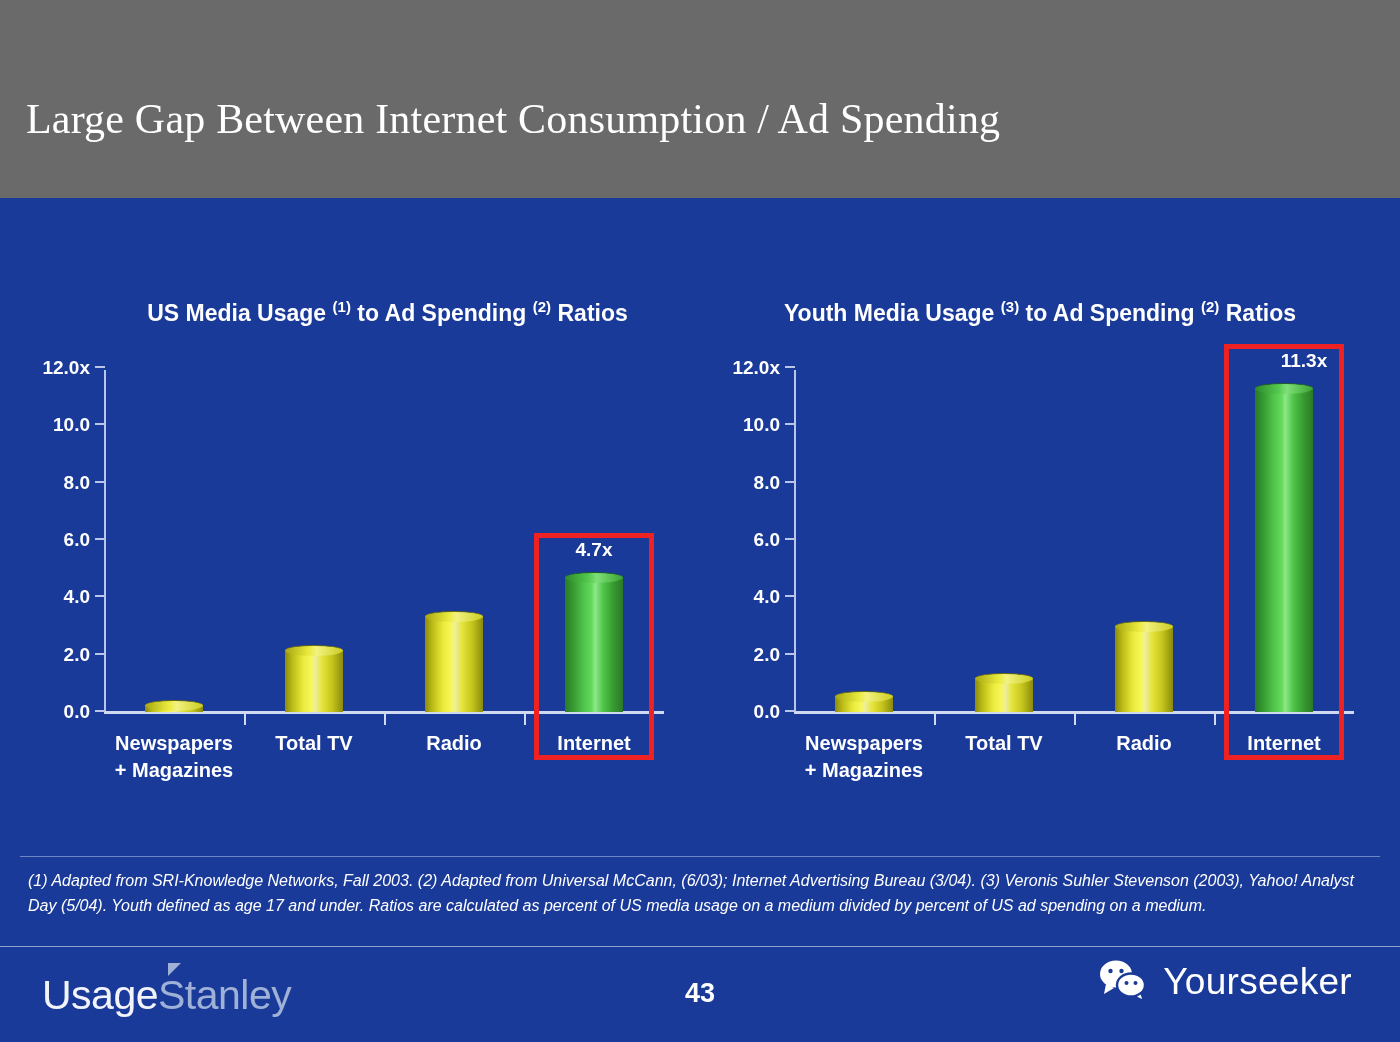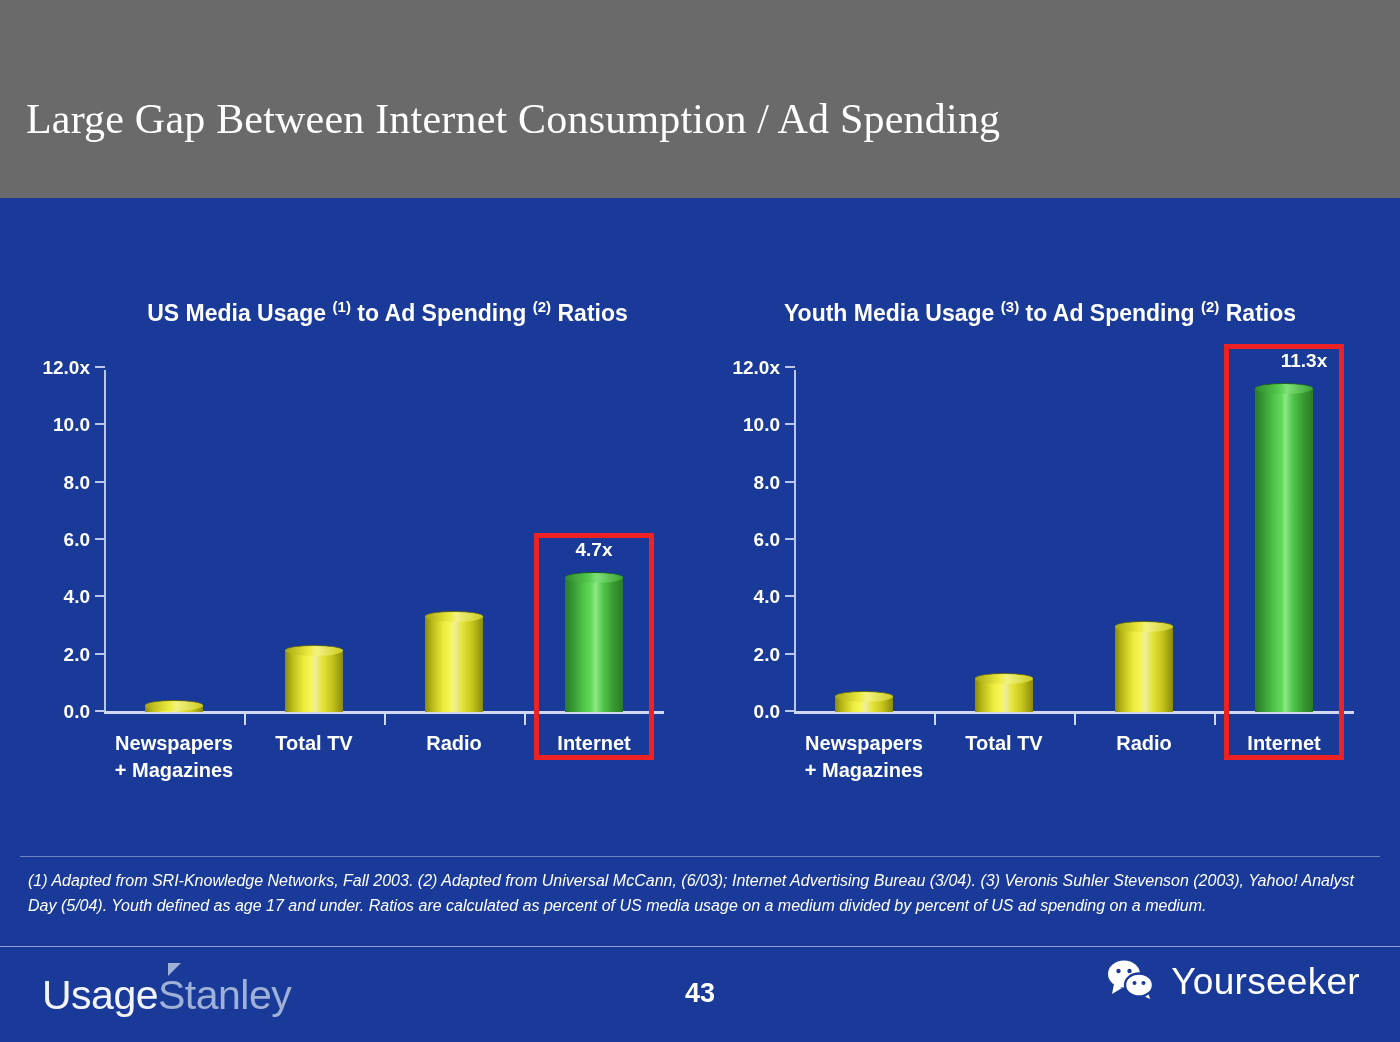--- a/index.html
+++ b/index.html
@@ -243,21 +243,21 @@
     left: 0;
     top: 978px;
     width: 1400px;
     text-align: center;
     color: #ffffff;
     font-size: 27px;
     font-weight: bold;
   }
   #yourseeker {
     position: absolute;
-    right: 40px;
+    right: 48px;
     top: 958px;
     display: flex;
     align-items: center;
     gap: 12px;
   }
   #yourseeker-label {
     color: #ffffff;
     font-size: 37px;
     letter-spacing: 0.3px;
     white-space: nowrap;

